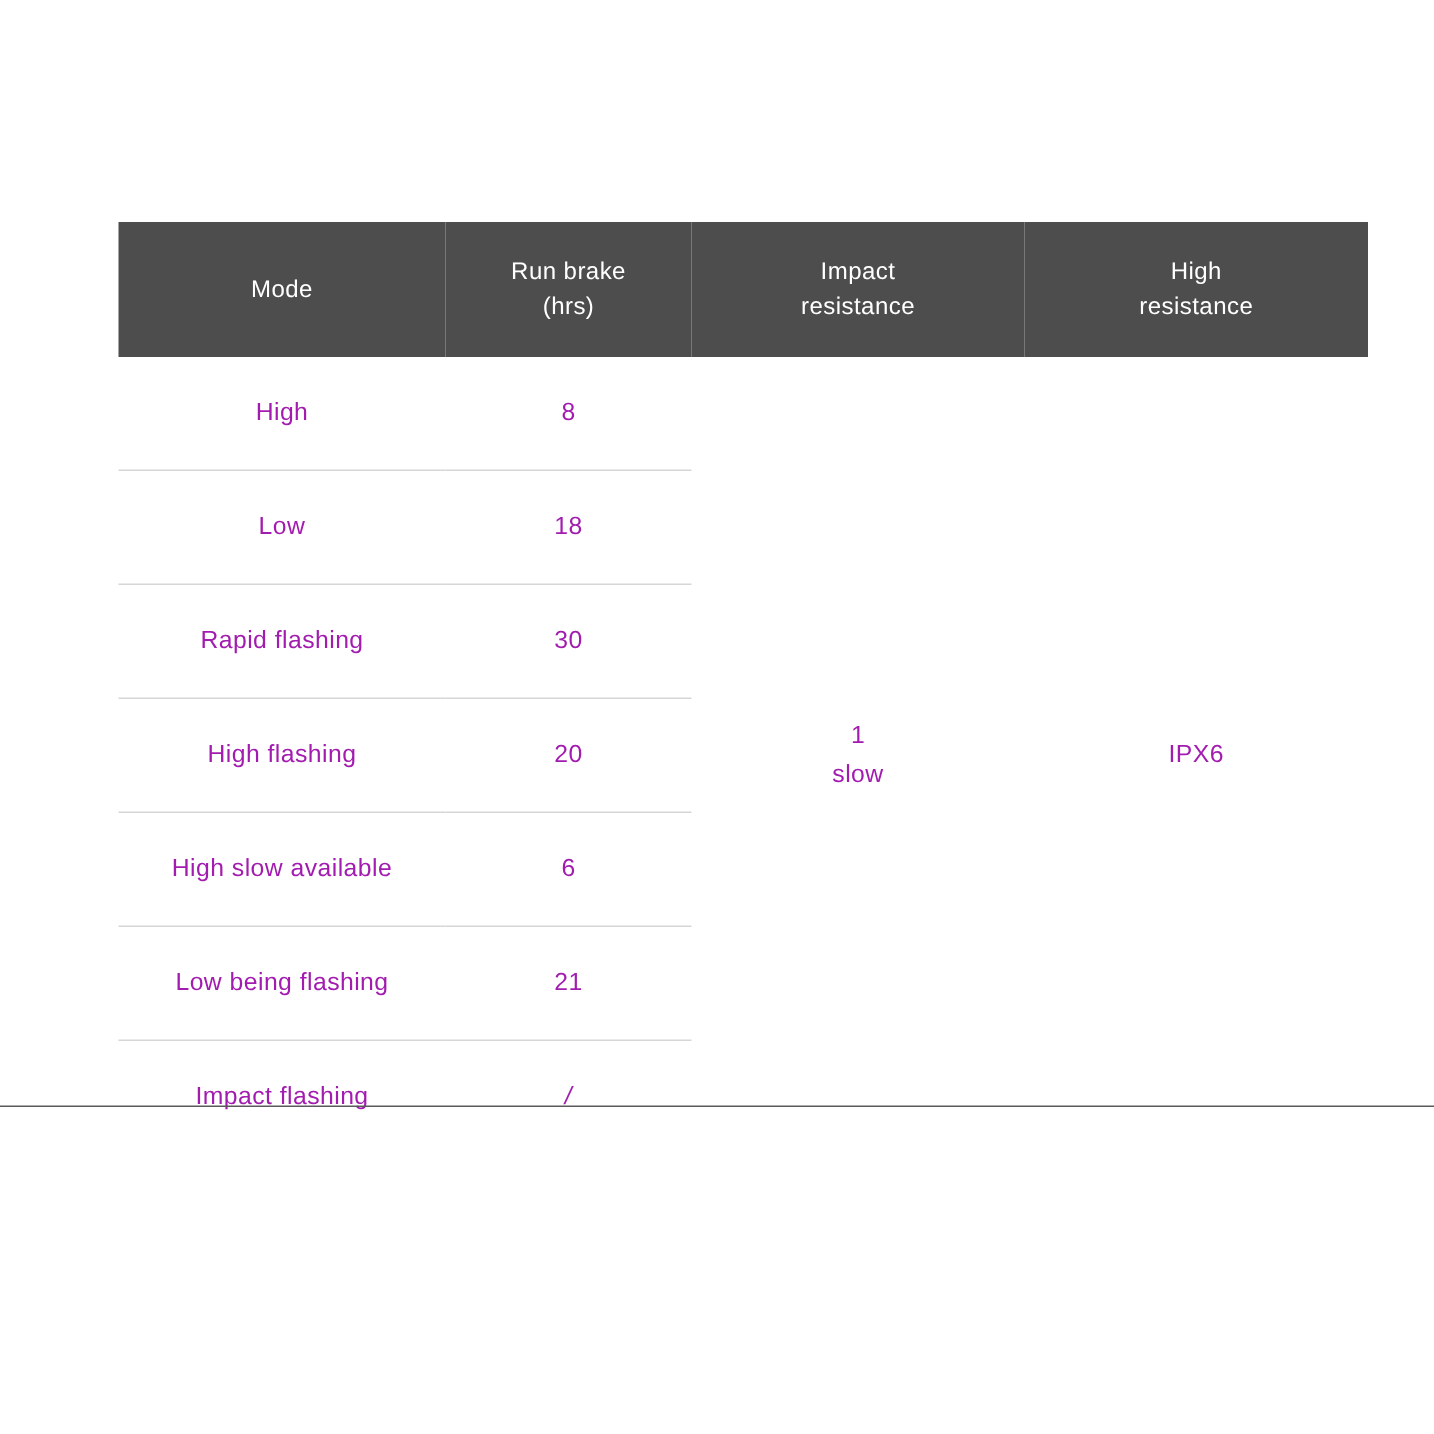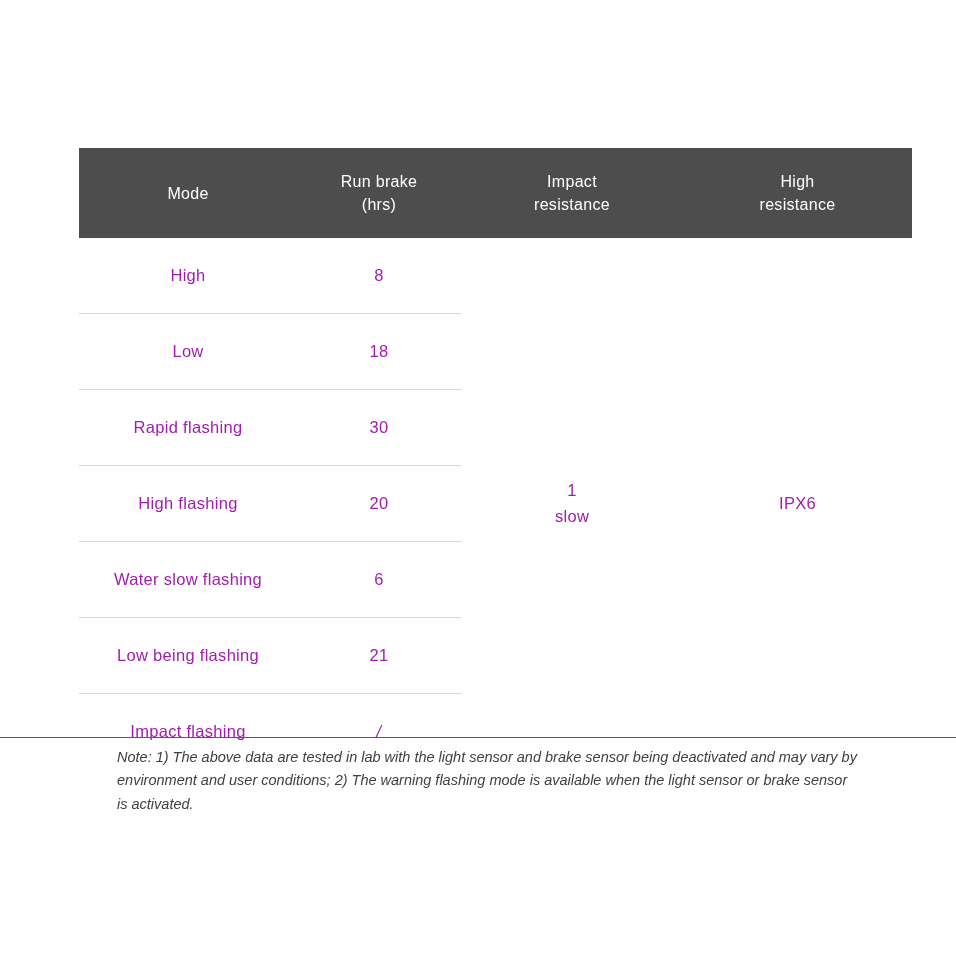--- a/index.html
+++ b/index.html
@@ -151,31 +151,30 @@
       </tr>
       <tr>
         <td class="cell-mode">Rapid flashing</td>
         <td class="cell-run">30</td>
       </tr>
       <tr>
         <td class="cell-mode">High flashing</td>
         <td class="cell-run">20</td>
       </tr>
       <tr>
-        <td class="cell-mode">Water slow flashing</td>
+        <td class="cell-mode">High slow available</td>
         <td class="cell-run">6</td>
       </tr>
       <tr>
         <td class="cell-mode">Low being flashing</td>
         <td class="cell-run">21</td>
       </tr>
       <tr>
         <td class="cell-mode">Impact flashing</td>
         <td class="cell-run"><span class="slash">/</span></td>
       </tr>
     </tbody>
   </table>
 
   <div class="note-rule"></div>
 
-  <div class="note">Note: 1) The above data are tested in lab with the light sensor and brake sensor being deactivated and may vary by environment and user conditions; 2) The warning flashing mode is available when the light sensor or brake sensor is activated.</div>
 
 </div>
 
 </body></html>

